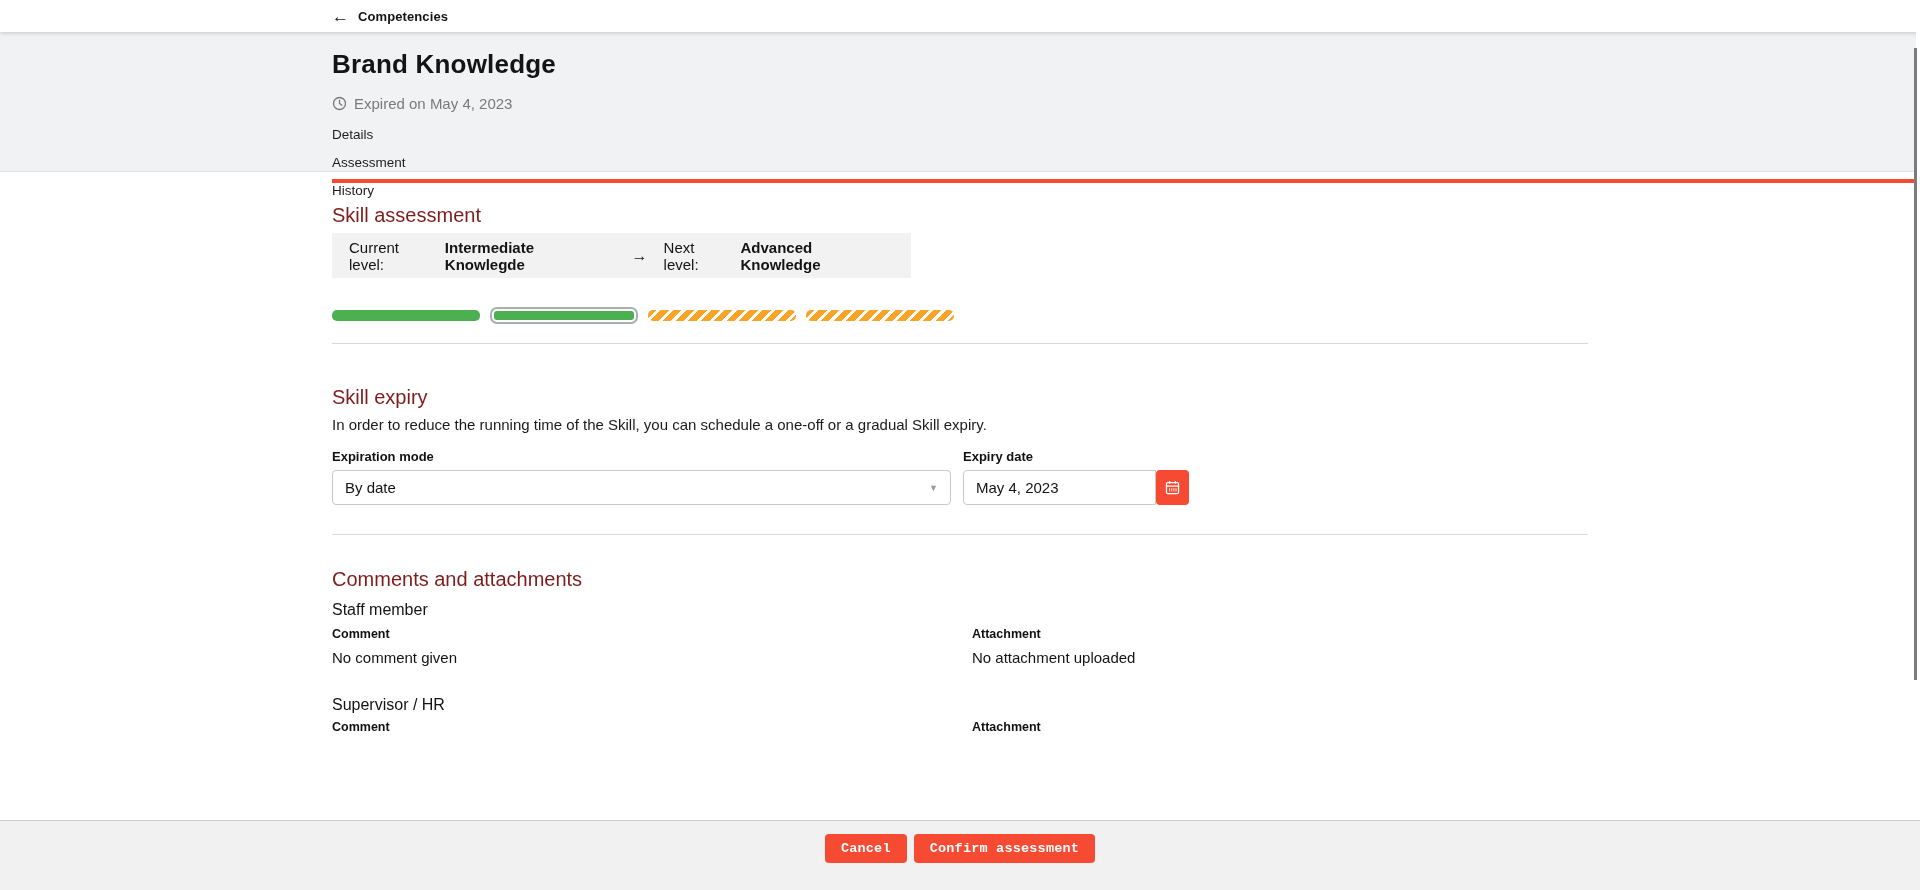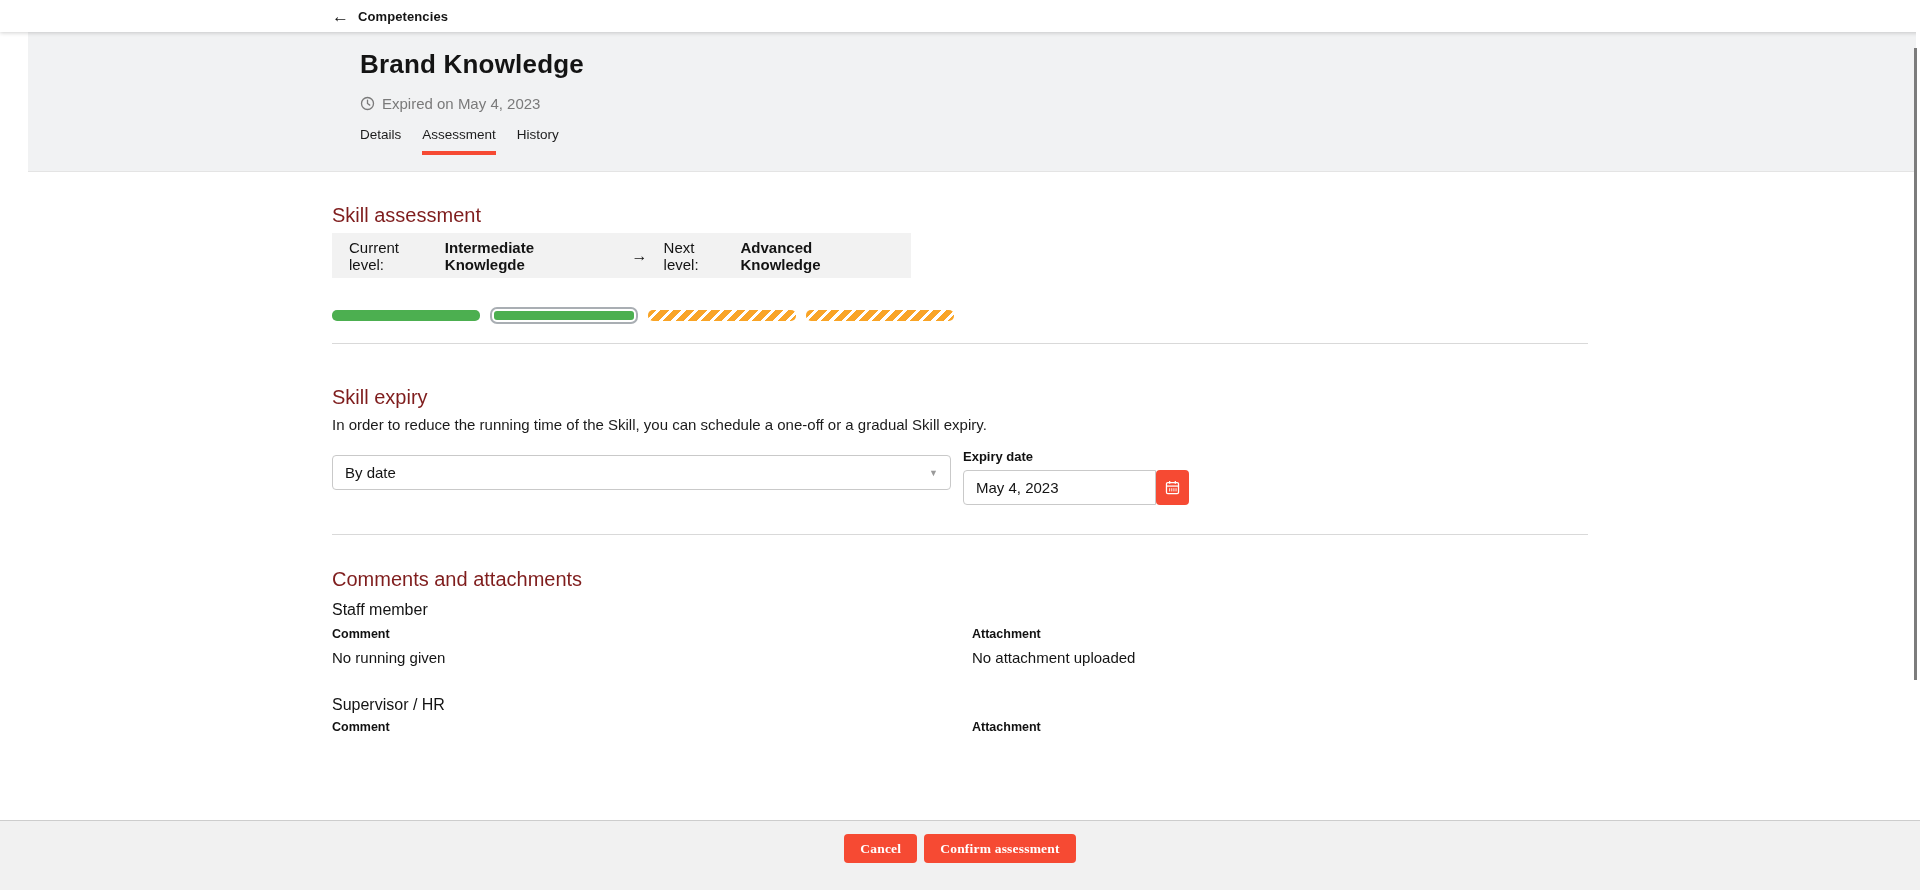--- a/index.html
+++ b/index.html
@@ -24,25 +24,25 @@
     height:32px;background:#fff;display:flex;align-items:center;
     padding-left:332px;position:relative;z-index:5;
     box-shadow:0 1px 4px rgba(0,0,0,.18);
   }
   .back-link{display:flex;align-items:center;gap:9px;cursor:pointer;}
   .back-arrow{font-size:17px;font-weight:400;line-height:1;}
   .back-label{font-size:13px;font-weight:700;letter-spacing:.1px;}
   
   .band{
     background:var(--band);height:140px;padding-left:332px;
-    border-bottom:1px solid #e4e4e4;position:relative;z-index:1;margin-left:28px;
+    border-bottom:1px solid #e4e4e4;position:relative;z-index:1;
   }
   .page-title{font-size:26px;font-weight:700;padding-top:17px;letter-spacing:.2px;}
   .expired-row{display:flex;align-items:center;gap:7px;margin-top:15px;color:var(--muted);font-size:15px;}
-  .tabs{display:flex;gap:21px;margin-top:15px;}
+  .tabs{display:flex;margin-top:15px;flex-direction:column;}
   .tab{
     font-size:13.5px;color:#1c1c1c;padding-bottom:9px;cursor:pointer;
     border-bottom:4px solid transparent;
   }
   .tab.active{font-weight:400;border-bottom-color:var(--accent);}
   
   .main{margin-left:332px;width:1256px;}
   .section-title{font-size:20px;font-weight:400;color:#7f1d1d;}
   .st-1{margin-top:32px;}
   .level-box{
@@ -100,21 +100,21 @@
   
   .footer{
     position:fixed;left:0;bottom:0;width:1920px;height:70px;
     background:#f1f1f1;border-top:1px solid #cdcdcd;z-index:10;
     display:flex;justify-content:center;align-items:flex-start;gap:7px;
     padding-top:13px;
   }
   .btn{
     height:29px;padding:0 16px;border:none;border-radius:4px;
     background:var(--accent);color:#fff;font-size:13.5px;font-weight:700;
-    font-family:Liberation Serif, serif;cursor:pointer;letter-spacing:.2px;
+    font-family:Liberation Mono, monospace;cursor:pointer;letter-spacing:.2px;
   }
   
   .scroll-track{position:fixed;top:32px;right:0;width:4px;height:788px;background:#fff;z-index:20;}
   .scroll-thumb{position:fixed;top:48px;right:3px;width:3px;height:632px;background:#7c7c7c;z-index:21;cursor:pointer;}
   svg{display:block;}
 </style>
 </head>
 <body>
 
 <div class="topbar">
@@ -162,20 +162,21 @@
     </div>
 
 
   <hr class="divider">
 
   <div class="section-title st-2">Skill expiry</div>
   <div class="section-desc">In order to reduce the running time of the Skill, you can schedule a one-off or a gradual Skill expiry.</div>
 
   <div class="form-row">
     <div>
+      <div class="field-label">Expiration mode</div>
       <div class="ctrl-row">
         <div class="select">
           <span>By date</span>
           <span class="caret">▼</span>
         </div>
       </div>
     </div>
     <div class="date-col">
       <div class="field-label">Expiry date</div>
       <div class="ctrl-row">
@@ -196,21 +197,21 @@
   <hr class="divider d2">
 
   <div class="section-title st-3">Comments and attachments</div>
 
   <div class="party-title">Staff member</div>
   <div class="cols lbl-row">
     <div class="small-label">Comment</div>
     <div class="small-label">Attachment</div>
   </div>
   <div class="cols val-row">
-    <div class="value-text">No running given</div>
+    <div class="value-text">No comment given</div>
     <div class="value-text">No attachment uploaded</div>
   </div>
 
   <div class="party-title pt-2">Supervisor / HR</div>
   <div class="cols lbl-row-2">
     <div class="small-label">Comment</div>
     <div class="small-label">Attachment</div>
   </div>
 
 </div>

